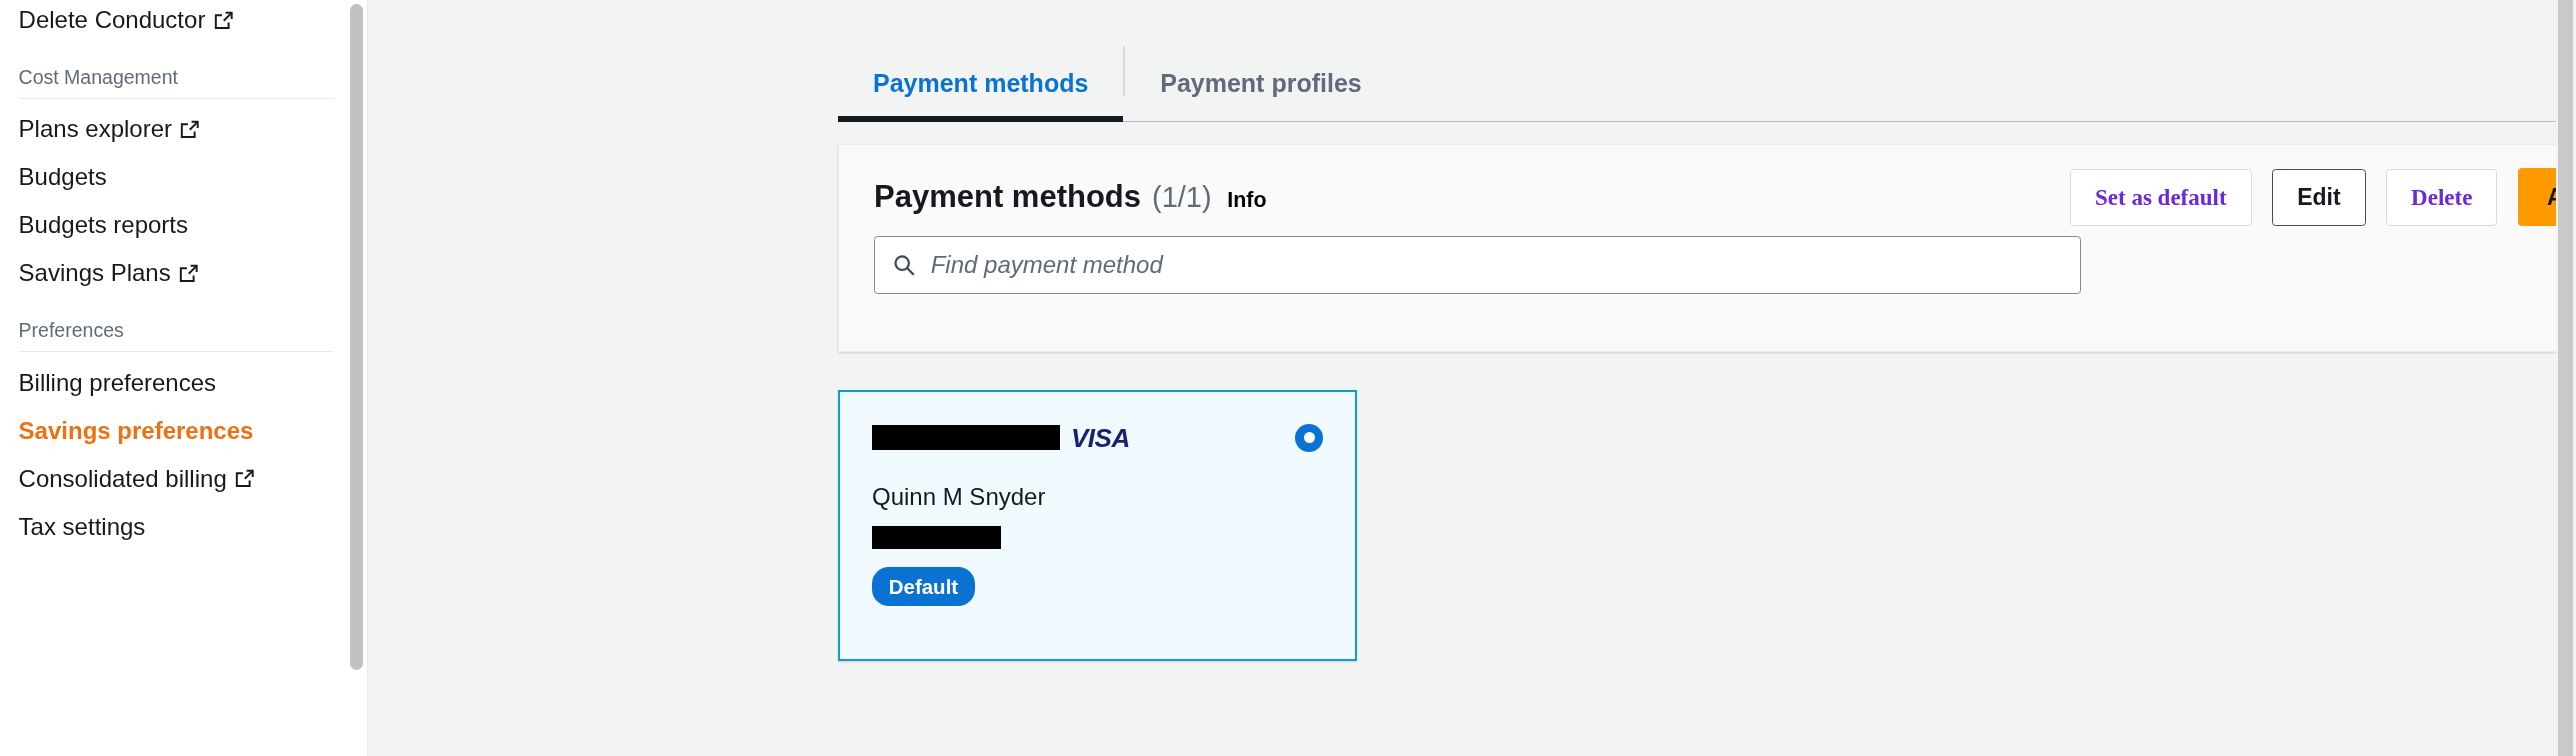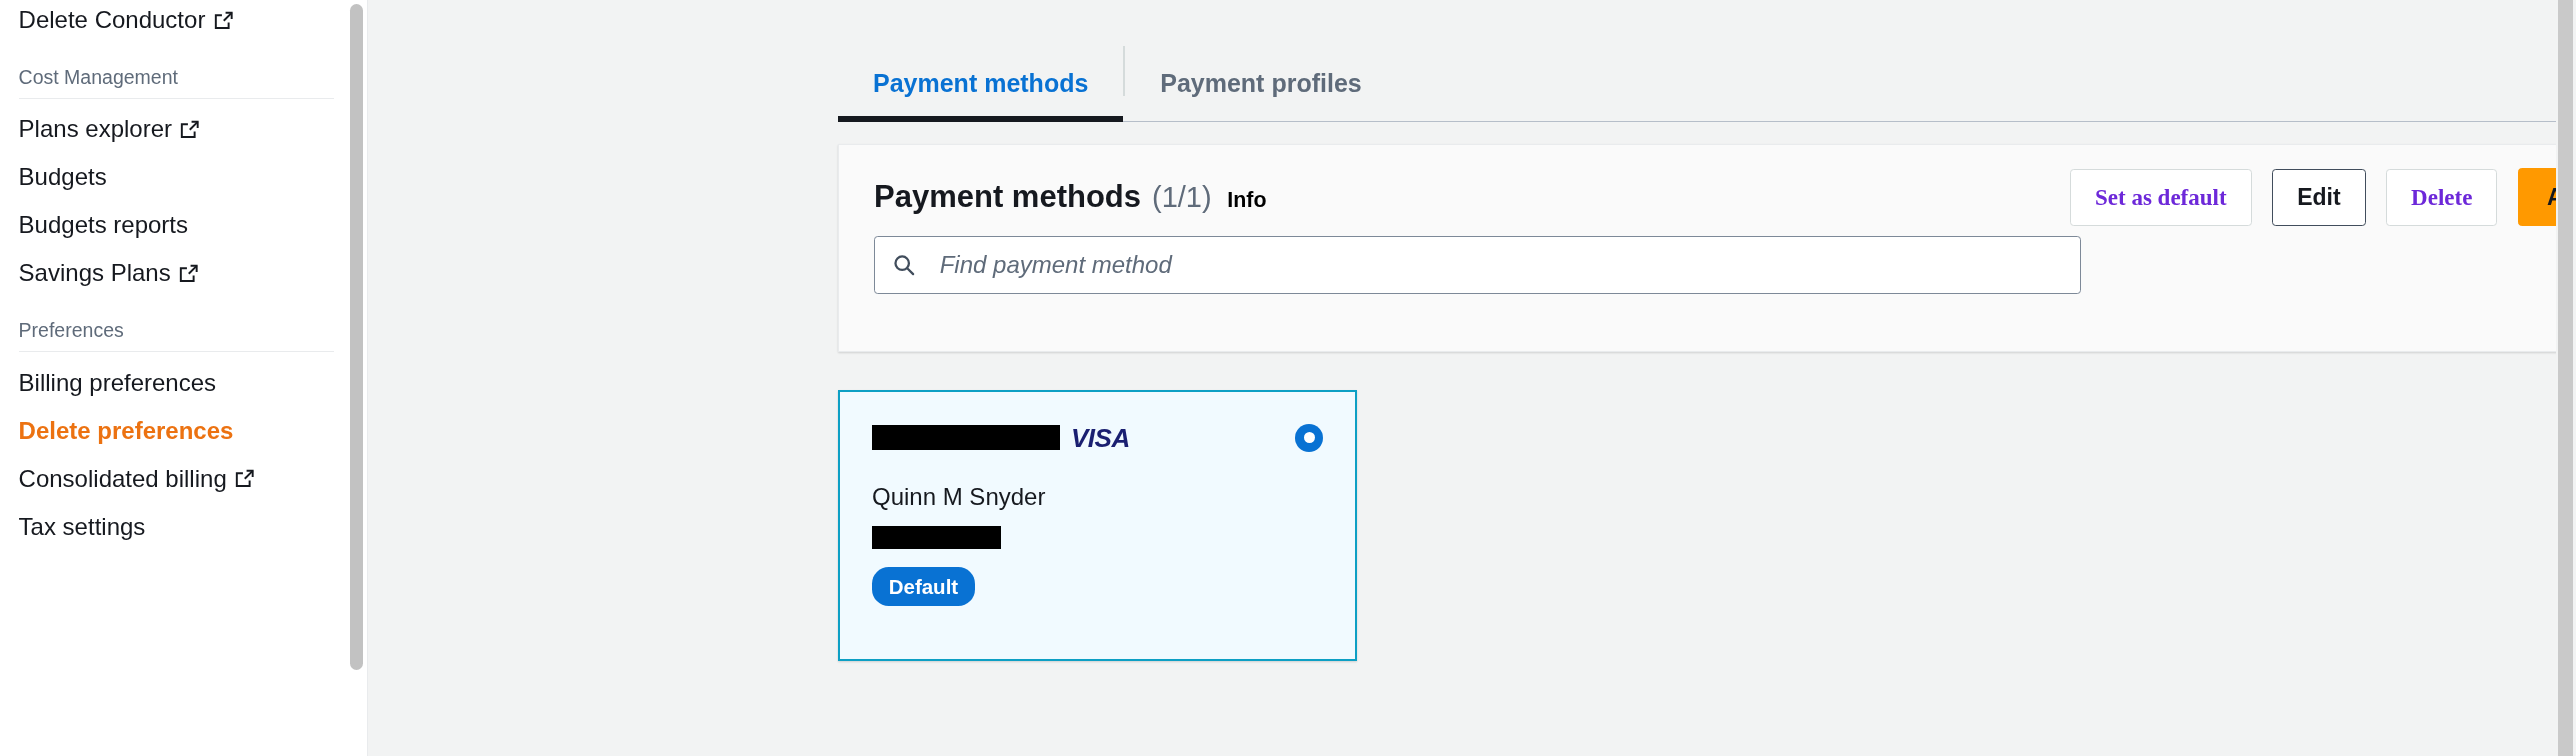--- a/index.html
+++ b/index.html
@@ -227,21 +227,21 @@
   }
 
   
   .search-wrap {
     padding: 0 35px;
     margin-top: 13px;
   }
   .search-box {
     display: flex;
     align-items: center;
-    gap: 24px;
+    gap: 15px;
     width: 1207px;
     height: 58px;
     border: 0.9px solid #7d8998;
     border-radius: 3.7px;
     background: #ffffff;
     padding: 0 16.7px;
   }
   .search-box svg { display: block; flex: 0 0 auto; }
   .search-input {
     border: none;
@@ -411,21 +411,21 @@
       <div class="side-section">
         <div class="side-section-title">Preferences</div>
         <div class="side-divider"></div>
       </div>
 
       <div class="side-link" style="padding-top:18.6px;">
         <span>Billing preferences</span>
       </div>
 
       <div class="side-link active">
-        <span>Delete preferences</span>
+        <span>Savings preferences</span>
       </div>
 
       <div class="side-link">
         <span>Consolidated billing</span>
         <span class="ext-icon">
           <svg viewBox="0 0 16 16" fill="none" stroke="#16191f" stroke-width="1.6">
             <path d="M9.5 1.5H14.5V6.5"></path>
               <path d="M14.5 1.5L8 8"></path>
             <path d="M12 9.5V14H1.5V3.5H6.5"></path>
           </svg>

